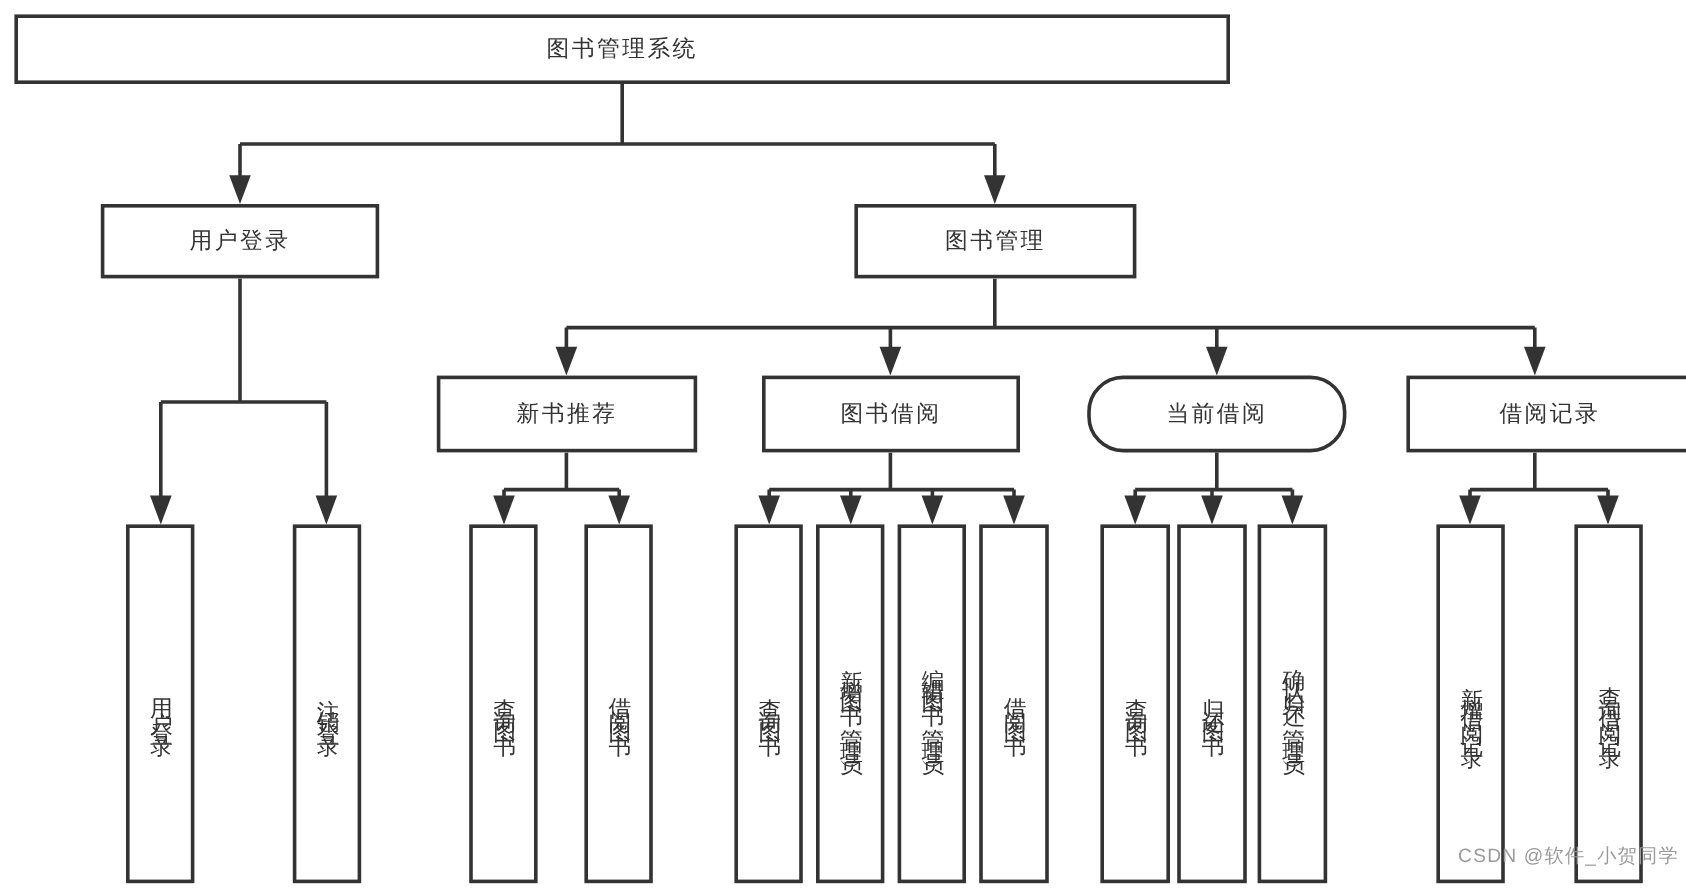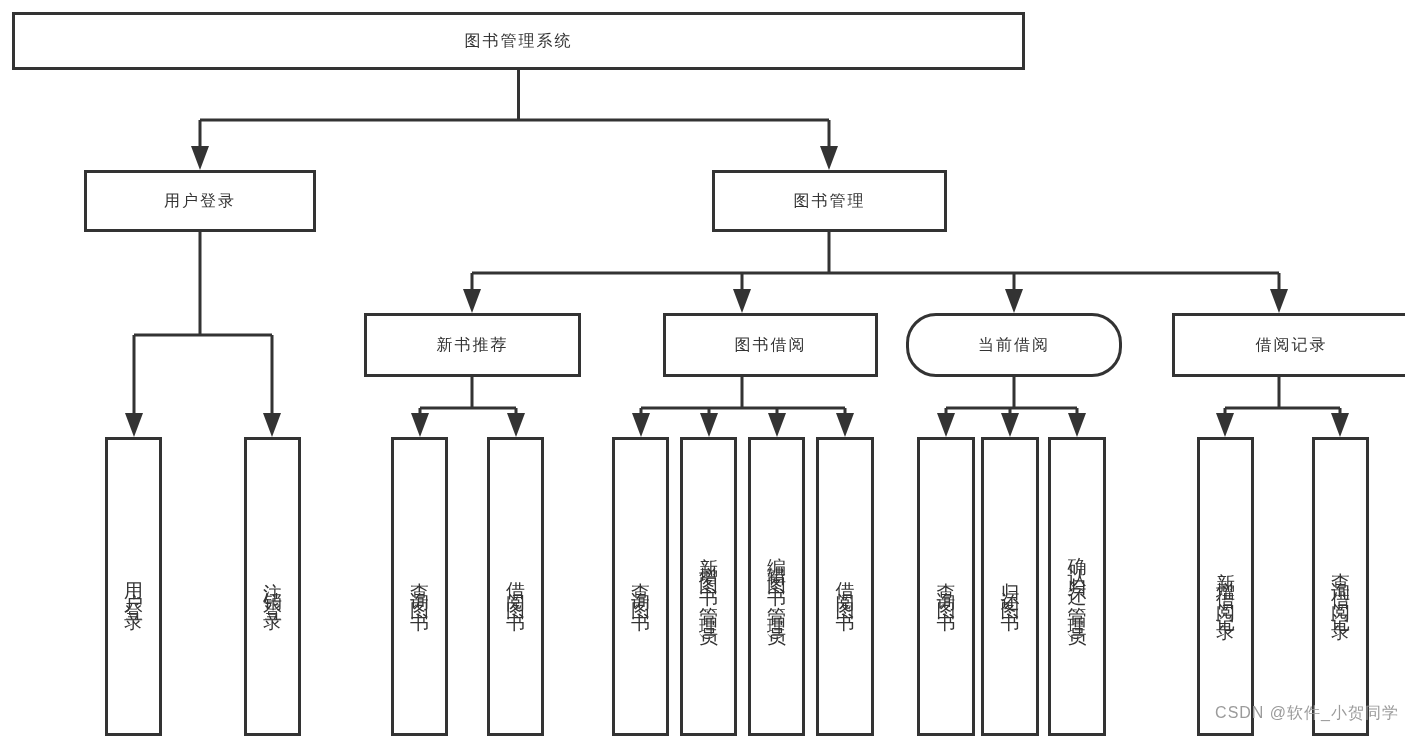--- a/index.html
+++ b/index.html
@@ -11,21 +11,21 @@
     color:#333;
     overflow:hidden;
   }
   #connectors{position:absolute;left:0;top:0;width:1405px;height:747px;}
   .box{
     position:absolute;
     box-sizing:border-box;
     border:3px solid #333;
     background:#fff;
     display:flex;align-items:center;justify-content:center;
-    font-size:16px;letter-spacing:2px;
+    font-size:19px;letter-spacing:2px;
     color:#333;
   }
   .vbox{
     position:absolute;
     box-sizing:border-box;
     border:3px solid #333;
     background:#fff;
     display:flex;align-items:center;justify-content:center;
     writing-mode:vertical-rl;
     text-orientation:mixed;
@@ -82,21 +82,21 @@
     <polygon points="1216,413 1234,413 1225,437" fill="#333"></polygon>
     <polygon points="1331,413 1349,413 1340,437" fill="#333"></polygon>
   </svg>
 
   <div class="box" style="left:12px;top:12px;width:1013px;height:58px;">图书管理系统</div>
 
   <div class="box" style="left:84px;top:170px;width:232px;height:62px;">用户登录</div>
   <div class="box" style="left:364px;top:313px;width:217px;height:64px;">新书推荐</div>
 
   <div class="box" style="left:712px;top:170px;width:235px;height:62px;">图书管理</div>
-  <div class="box" style="left:635px;top:313px;width:215px;height:64px;margin-left:28px;">图书借阅</div>
+  <div class="box" style="left:635px;top:313px;width:215px;height:64px;">图书借阅</div>
   <div class="box" style="left:906px;top:313px;width:216px;height:64px;border-radius:30px;">当前借阅</div>
   <div class="box" style="left:1172px;top:313px;width:239px;height:64px;">借阅记录</div>
 
   <div class="vbox" style="left:105px;top:437px;width:57px;height:299px;">用户登录</div>
   <div class="vbox" style="left:244px;top:437px;width:57px;height:299px;">注销登录</div>
 
   <div class="vbox" style="left:391px;top:437px;width:57px;height:299px;">查询图书</div>
   <div class="vbox" style="left:487px;top:437px;width:57px;height:299px;">借阅图书</div>
 
   <div class="vbox" style="left:612px;top:437px;width:57px;height:299px;">查询图书</div>

